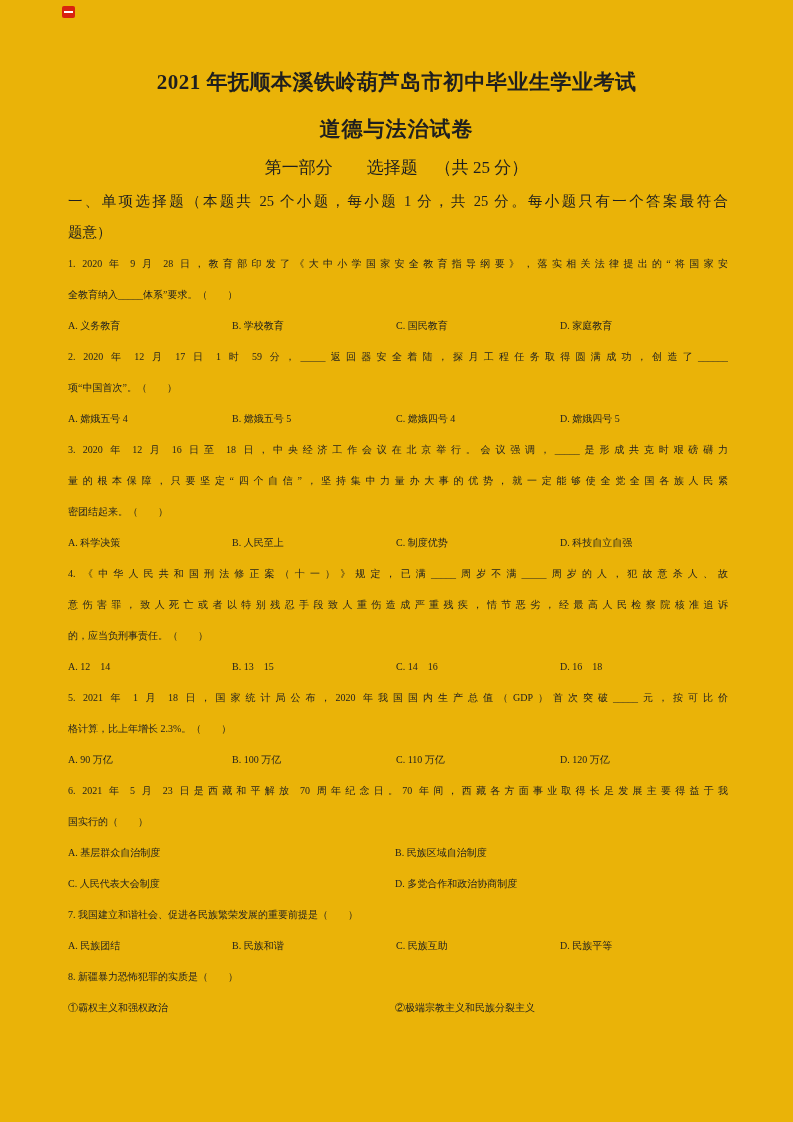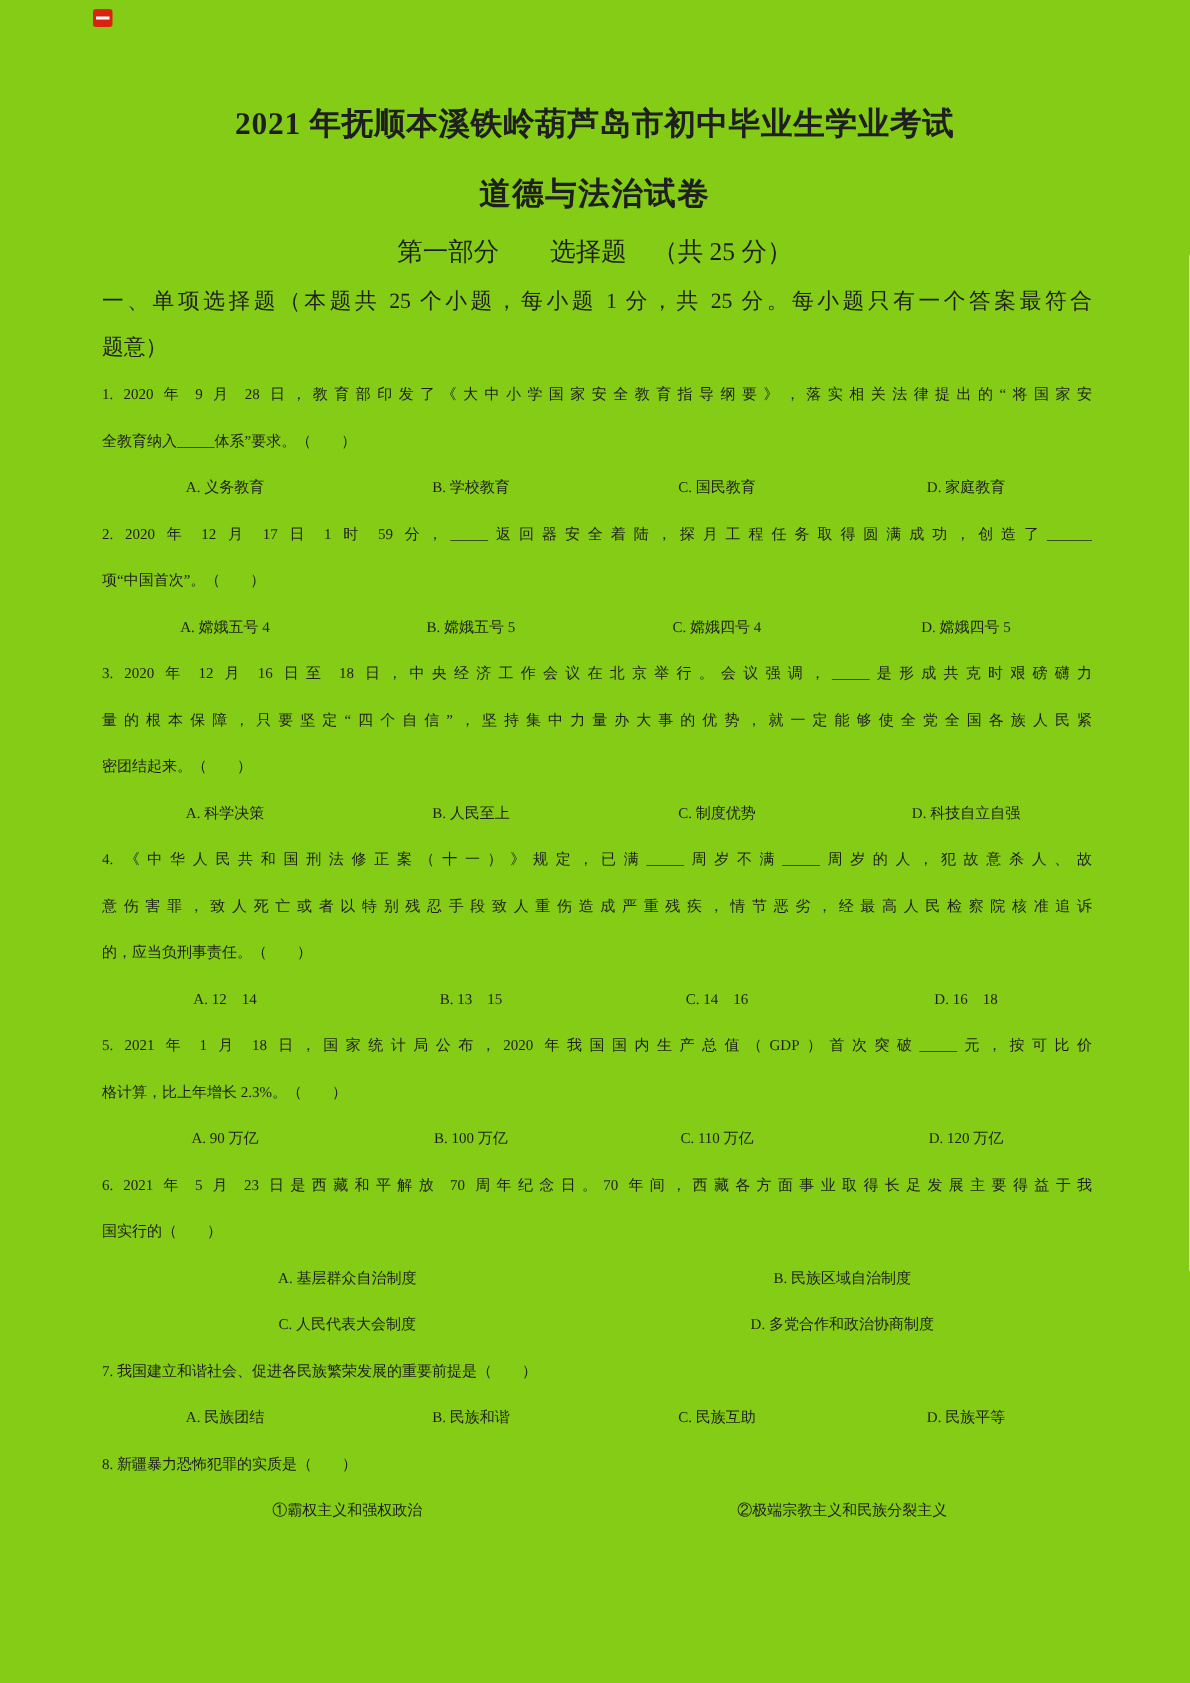--- a/index.html
+++ b/index.html
@@ -1,19 +1,19 @@
 <!DOCTYPE html>
 <html><head>
 <meta charset="utf-8">
 <style>
   html,body{margin:0;padding:0;background:#ffffff;}
   .page{
     position:relative;
     width:793px;height:1122px;
-    background:#84cc16;
+    background:#eab308;
     font-family:"Liberation Serif","DejaVu Serif",serif;
     color:#1f1f1f;
     overflow:hidden;
   }
   .redmark{
     position:absolute;left:62px;top:6px;width:13px;height:12px;
     background:#d9230f;border-radius:2px;
   }
   .redmark::after{
     content:"";position:absolute;left:2px;top:5px;width:9px;height:2px;background:#ffffff;
@@ -31,21 +31,21 @@
     height:31px;line-height:31px;font-size:10px;
     overflow:hidden;white-space:nowrap;
   }
   .line.just{
     white-space:normal;
     text-align:justify;
     text-align-last:justify;
   }
   .line.bold{font-weight:400;font-size:14.5px;}
   .row{display:flex;}
-  .cell{display:block;white-space:nowrap;text-align:center;}
+  .cell{display:block;white-space:nowrap;}
   .c4{width:164px;flex:0 0 164px;}
   .c4:last-child{width:auto;flex:1 1 auto;}
   .c2{width:327px;flex:0 0 327px;}
   .c2:last-child{width:auto;flex:1 1 auto;}
 </style>
 </head>
 <body>
 
 <div class="page">
   <div class="redmark"></div>

